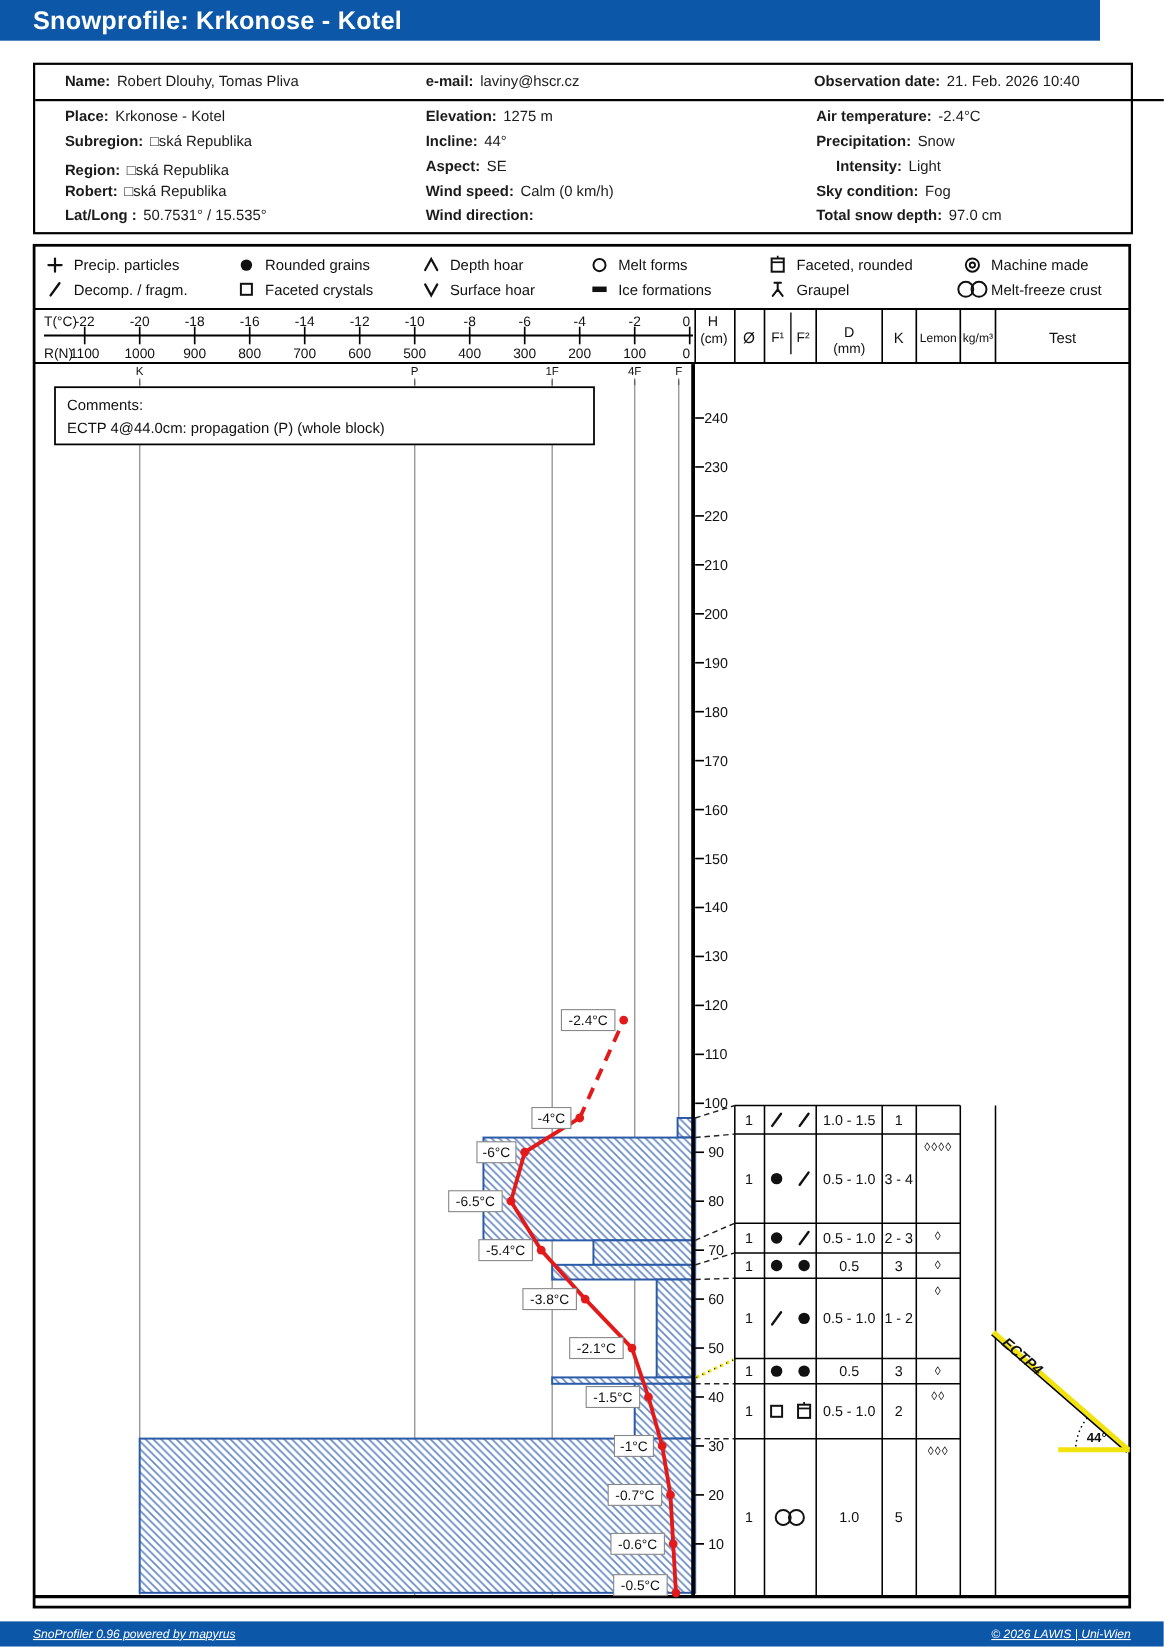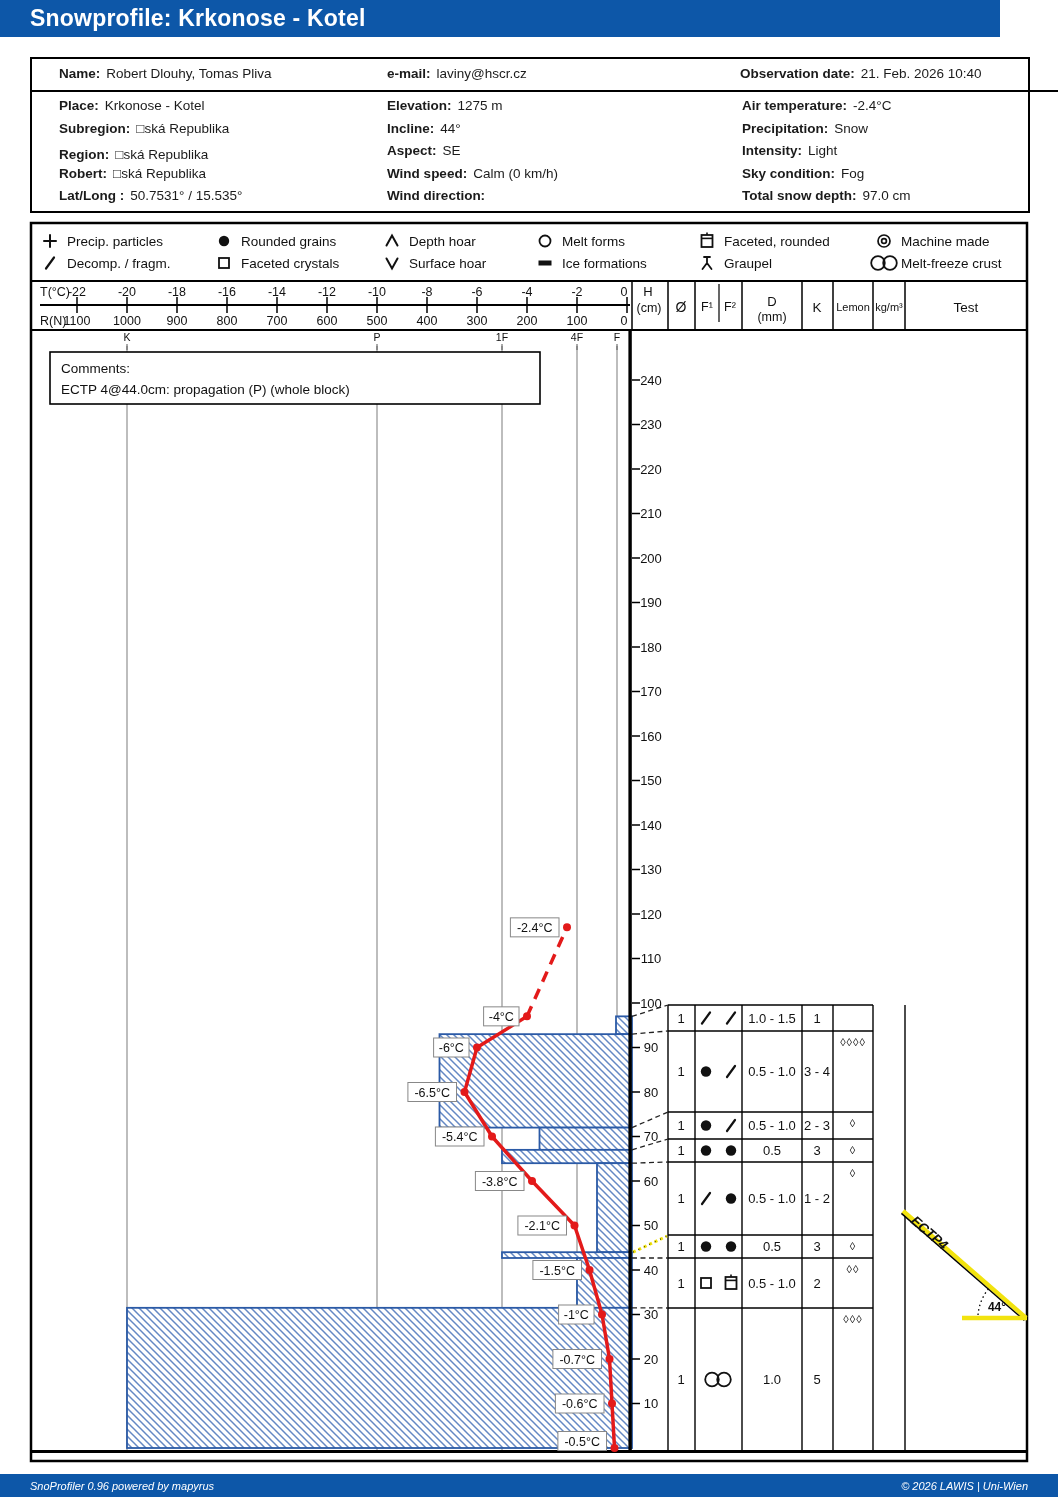--- a/index.html
+++ b/index.html
@@ -6,21 +6,21 @@
   body{width:1058px;height:1497px;position:relative;font-family:"Liberation Sans",sans-serif;color:#1b1b1b;}
   .titlebar{position:absolute;left:0;top:0;width:1000px;height:37px;background:#0d57a8;color:#fff;
     display:flex;align-items:center;}
   .titlebar span{font-size:23px;font-weight:bold;margin-left:30px;letter-spacing:.2px;}
   .infobox{position:absolute;left:30px;top:57px;width:996px;height:152px;border:2px solid #000;background:#fff;}
   .inforow1{position:absolute;left:0;top:0;width:100%;height:31px;border-bottom:2px solid #000000;padding-left:32px;}
   .kv{position:absolute;white-space:nowrap;font-size:13.5px;}
   .kv b{margin-right:6px;}
   .footer{position:absolute;left:0;top:1474px;width:1058px;height:23px;background:#0d57a8;color:#fff;
     font-size:11px;font-style:italic;display:flex;align-items:center;justify-content:space-between;}
-  .footer span{margin:3px 30px;}
+  .footer span{margin:3px 30px;text-decoration:underline;}
   svg text{font-family:"Liberation Sans",sans-serif;}
   #chart-svg{position:absolute;left:0;top:0;}
 </style>
 </head>
 <body>
 
 <div class="titlebar">
   <span>Snowprofile: Krkonose - Kotel</span>
 </div>
 
@@ -36,21 +36,21 @@
       <div class="kv" style="left: 27px; top: 88px;"><b>Region:</b><span>□ská Republika</span></div>
       <div class="kv" style="left: 27px; top: 106.5px;"><b>Robert:</b><span>□ská Republika</span></div>
       <div class="kv" style="left: 27px; top: 129px;"><b>Lat/Long :</b><span>50.7531° / 15.535°</span></div>
       <div class="kv" style="left: 355px; top: 39px;"><b>Elevation:</b><span>1275 m</span></div>
       <div class="kv" style="left: 355px; top: 61.5px;"><b>Incline:</b><span>44°</span></div>
       <div class="kv" style="left: 355px; top: 84px;"><b>Aspect:</b><span>SE</span></div>
       <div class="kv" style="left: 355px; top: 106.5px;"><b>Wind speed:</b><span>Calm (0 km/h)</span></div>
       <div class="kv" style="left: 355px; top: 129px;"><b>Wind direction:</b><span></span></div>
       <div class="kv" style="left: 710px; top: 39px;"><b>Air temperature:</b><span>-2.4°C</span></div>
       <div class="kv" style="left: 710px; top: 61.5px;"><b>Precipitation:</b><span>Snow</span></div>
-      <div class="kv" style="left: 710px; top: 84px;"><b>Intensity:</b><span>Light</span></div>
+      <div class="kv" style="left: 728px; top: 84px;"><b>Intensity:</b><span>Light</span></div>
       <div class="kv" style="left: 710px; top: 106.5px;"><b>Sky condition:</b><span>Fog</span></div>
       <div class="kv" style="left: 710px; top: 129px;"><b>Total snow depth:</b><span>97.0 cm</span></div>
     </div>
 </div>
 
 <svg id="chart-svg" width="1058" height="1497">
     <defs>
       <pattern id="hatch" patternUnits="userSpaceOnUse" width="7" height="7">
         <rect x="0" y="0" width="7" height="7" fill="#fff"></rect>
         <path d="M0 0 L7 7 M-1.75 5.25 L1.75 8.75 M5.25 -1.75 L8.75 1.75" stroke="#6488c4" stroke-width="1.5" fill="none"></path>

